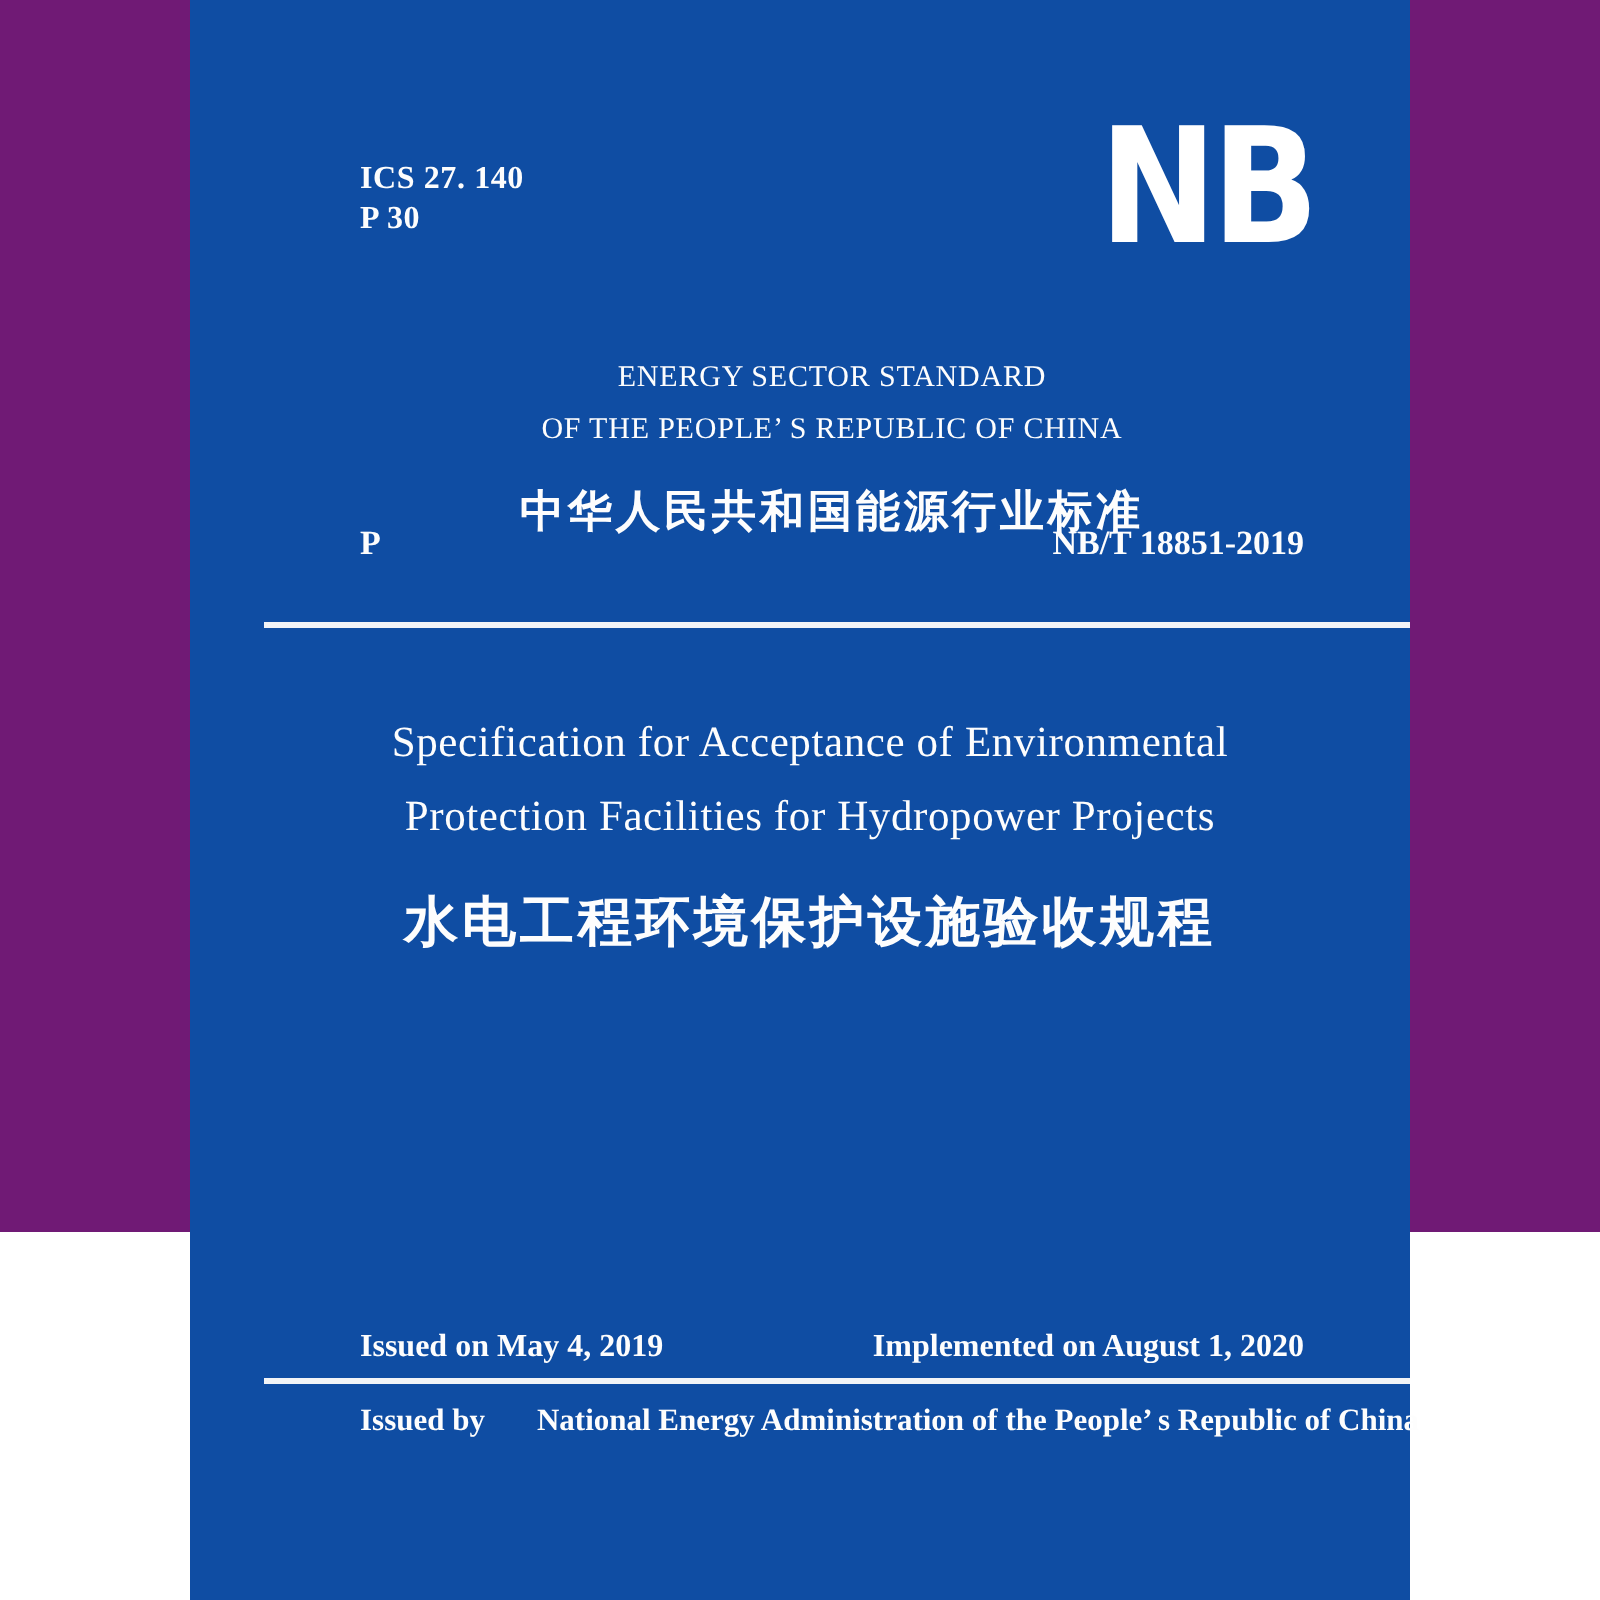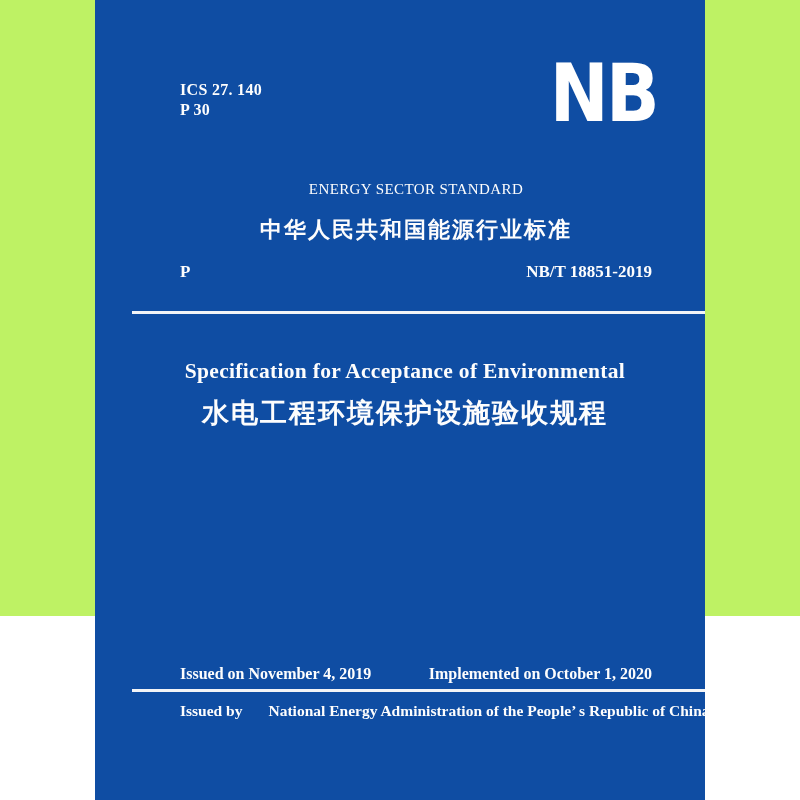--- a/index.html
+++ b/index.html
@@ -8,21 +8,21 @@
     background: #ffffff;
     width: 800px;
     height: 800px;
     overflow: hidden;
     font-family: "Liberation Serif", serif;
   }
   .page {
     position: relative;
     width: 800px;
     height: 616px;
-    background: #bef264;
+    background: #701a75;
   }
   .cover {
     position: absolute;
     left: 95px;
     top: 0;
     width: 610px;
     height: 800px;
     background: #0f4da3;
     color: #fdfdfd;
   }
@@ -95,30 +95,30 @@
   .rule2 { top: 689px; }
   
   .title-block {
     position: absolute;
     left: 40px;
     right: 30px;
     top: 353px;
     text-align: center;
   }
   .t-en {
-    font-weight: bold;
+    font-weight: normal;
     font-size: 21.5px;
     line-height: 37px;
     letter-spacing: 0.3px;
   }
   .t-zh {
     font-weight: bold;
     font-size: 27px;
     line-height: 34px;
-    margin-top: 6px;
+    margin-top: 17px;
     letter-spacing: 2px;
   }
   
   .dates-row {
     position: absolute;
     left: 85px;
     right: 53px;
     top: 665px;
     display: flex;
     justify-content: space-between;
@@ -148,38 +148,40 @@
 
     <div class="ics-block">
       <div>ICS 27. 140</div>
       <div>P 30</div>
     </div>
 
     <div class="nb-logo">NB</div>
 
     <div class="heading">
       <div class="h-en">ENERGY SECTOR STANDARD</div>
+      <div class="h-en">OF THE PEOPLE’ S REPUBLIC OF CHINA</div>
       <div class="h-zh">中华人民共和国能源行业标准</div>
     </div>
 
     <div class="code-row">
       <span>P</span>
       <span>NB/T 18851-2019</span>
     </div>
 
     <div class="rule rule1"></div>
 
     <div class="title-block">
       <div class="t-en">Specification for Acceptance of Environmental</div>
+      <div class="t-en">Protection Facilities for Hydropower Projects</div>
       <div class="t-zh">水电工程环境保护设施验收规程</div>
     </div>
 
     <div class="dates-row">
-      <span>Issued on November 4, 2019</span>
-      <span>Implemented on October 1, 2020</span>
+      <span>Issued on May 4, 2019</span>
+      <span>Implemented on August 1, 2020</span>
     </div>
 
     <div class="rule rule2"></div>
 
     <div class="issued-by">
       <span>Issued by</span><span class="gap"></span><span>National Energy Administration of the People’ s Republic of China</span>
     </div>
 
   </div>
 </div>

